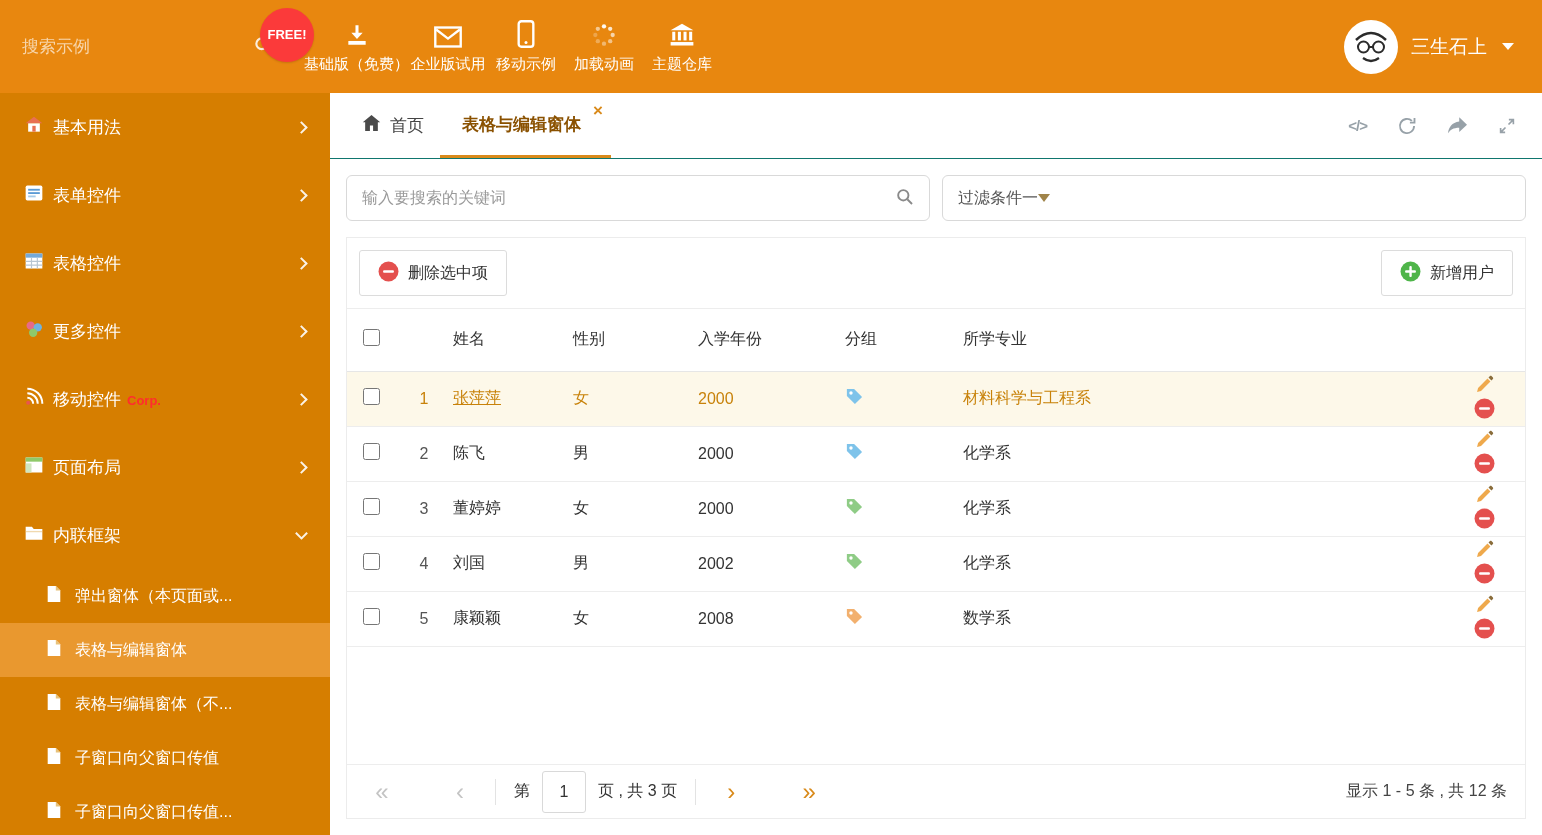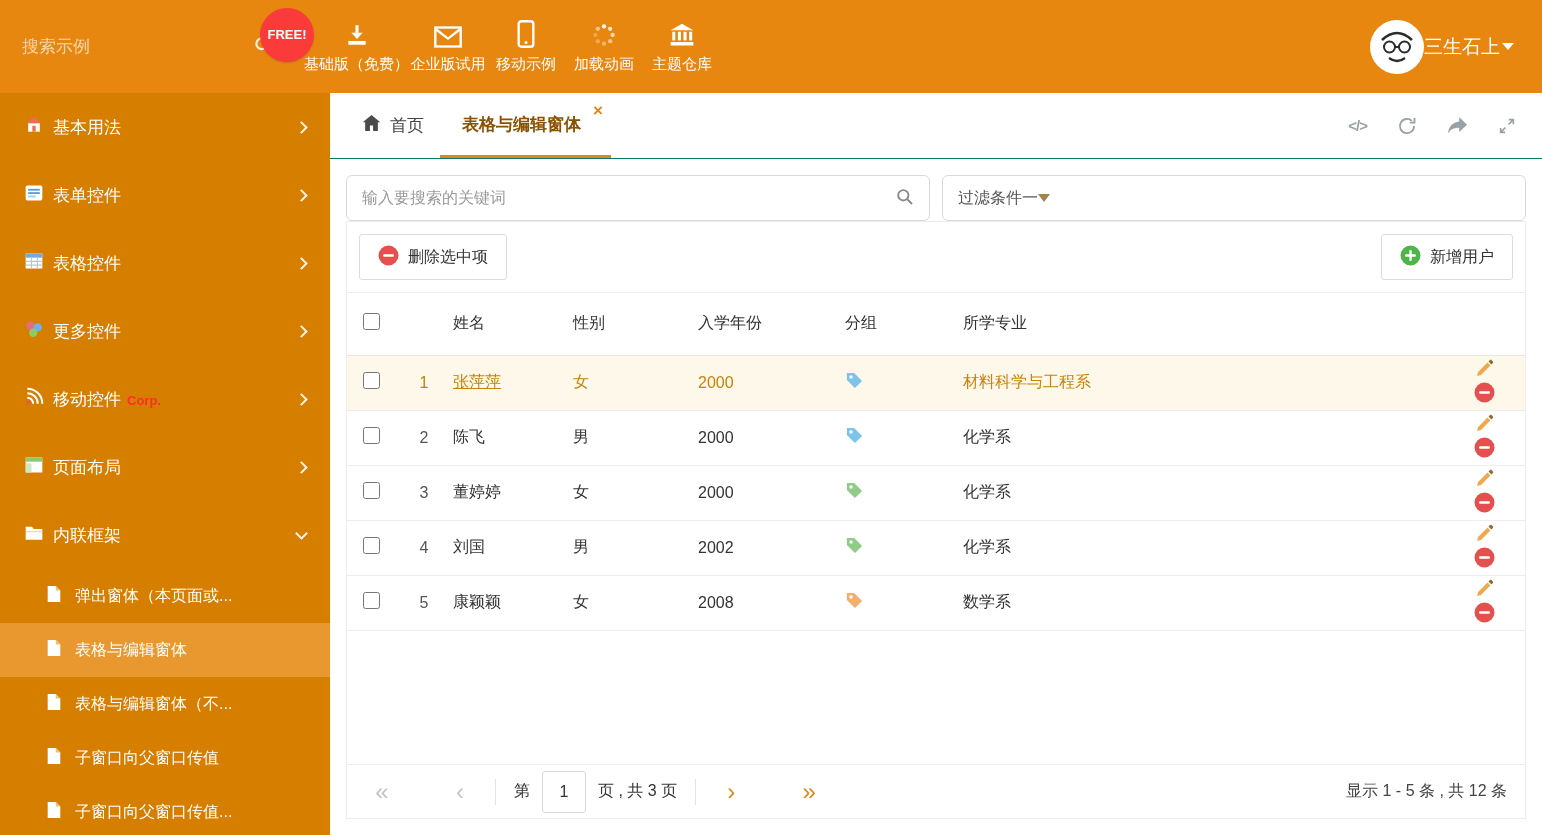--- a/index.html
+++ b/index.html
@@ -10,21 +10,21 @@
 .topbar{height:93px;background:#e8870f;display:flex;align-items:center;padding:0 22px;color:#fff;position:relative}
 .brand{display:flex;align-items:center;gap:16px;width:390px;cursor:pointer}
 .brand-title{font-size:27px;font-weight:bold;letter-spacing:.5px}
 .hsearch{display:flex;align-items:center;width:210px;gap:10px}
 .hsearch input{flex:1;background:transparent;border:none;outline:none;font-size:17px;color:#fff}
 .hsearch input::placeholder{color:rgba(255,255,255,.65)}
 .topnav{display:flex;margin-left:72px}
 .nav-item{display:flex;flex-direction:column;align-items:center;gap:7px;font-size:15px;cursor:pointer;position:relative;min-width:78px}
 .nav-item .nicon{height:28px;display:flex;align-items:flex-end}
 .free-badge{position:absolute;left:-44px;top:-12px;width:54px;height:54px;border-radius:50%;background:#fb3a3a;display:flex;align-items:center;justify-content:center;font-size:13px;font-weight:bold;box-shadow:0 1px 2px rgba(0,0,0,.15)}
-.user{margin-left:auto;display:flex;align-items:center;cursor:pointer;padding-right:6px}
+.user{margin-left:auto;display:flex;align-items:center;gap:13px;cursor:pointer;padding-right:6px}
 .avatar{width:54px;height:54px;border-radius:50%;overflow:hidden;background:#fff;display:block}
 .uname{font-size:19px}
 .caret-down{width:0;height:0;border-left:6px solid transparent;border-right:6px solid transparent;border-top:7px solid #fff;margin-left:2px}
 
 
 .shell{display:flex;height:742px}
 .sidebar{width:330px;background:#d67e00;color:#fff;flex:none;overflow:hidden}
 .side-item{height:68px;display:flex;align-items:center;gap:9px;padding:0 24px;font-size:17px;cursor:pointer}
 .side-item .slabel{display:flex;align-items:baseline;gap:6px}
 .corp{color:#ff2d2d;font-size:13px;font-weight:bold}
@@ -45,21 +45,21 @@
 .code-ic::before{content:"</>";font-size:15px;font-weight:bold;letter-spacing:-1px}
 
 .content{flex:1;padding:16px;display:flex;flex-direction:column;overflow:hidden}
 .filter-row{display:flex;gap:12px;flex:none}
 .search-box,.dropdown{flex:1;height:46px;border:1px solid #d9d9d9;border-radius:6px;display:flex;align-items:center;padding:0 15px;background:#fff}
 .search-box input{flex:1;border:none;outline:none;font-size:16px;color:#333}
 .search-box input::placeholder{color:#9a9a9a}
 .dropdown{font-size:16px;color:#555;cursor:pointer}
 .dd-caret{width:0;height:0;border-left:6px solid transparent;border-right:6px solid transparent;border-top:8px solid #a08449}
 
-.panel{border:1px solid #ececec;flex:1;display:flex;flex-direction:column;overflow:hidden}
+.panel{margin-top:16px;border:1px solid #ececec;flex:1;display:flex;flex-direction:column;overflow:hidden}
 .toolbar{padding:12px;display:flex;align-items:center;border-bottom:1px solid #ededed;flex:none}
 .btn{height:46px;border:1px solid #dcdcdc;border-radius:3px;background:#fff;display:flex;align-items:center;gap:9px;padding:0 18px;font-size:16px;color:#333;cursor:pointer}
 .btn-add{margin-left:auto}
 
 .grid-wrap{flex:1;overflow:hidden}
 table{width:100%;border-collapse:collapse;table-layout:fixed;font-size:16px;color:#333}
 th{font-weight:normal;text-align:left;height:62px;border-bottom:1px solid #e6e6e6}
 td{height:55px;border-bottom:1px solid #ededed}
 .c-check{text-align:center}
 .c-check input{width:17px;height:17px;cursor:pointer}

